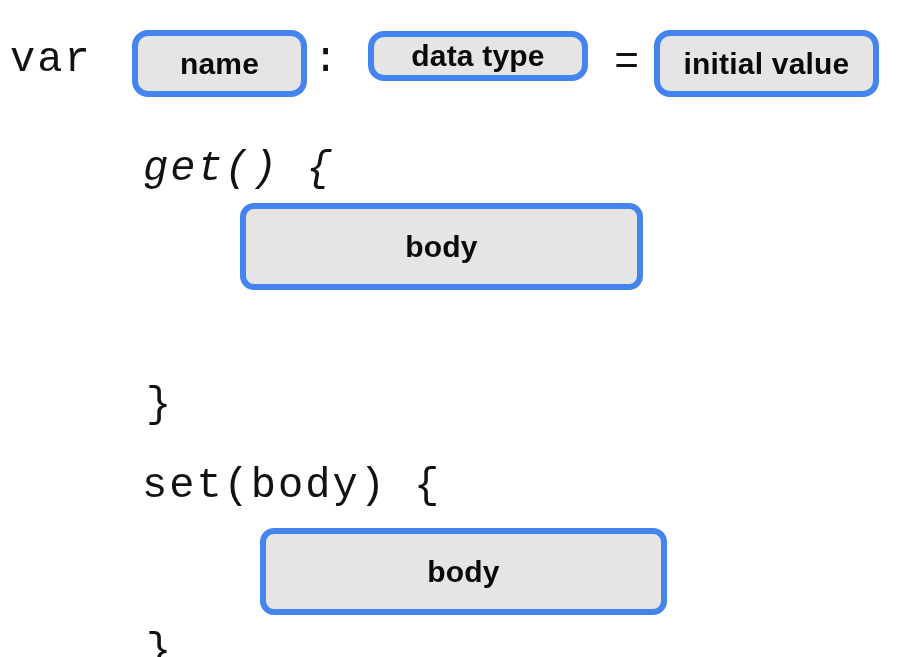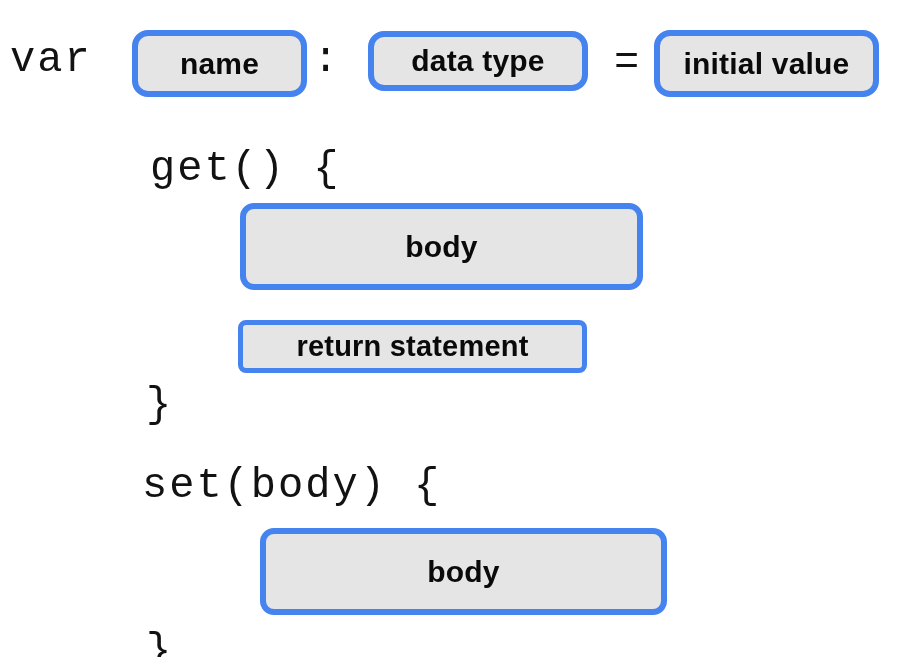--- a/index.html
+++ b/index.html
@@ -50,39 +50,36 @@
 <div class="canvas">
 
   <span class="mono" style="left:10px; top:19px;">var</span>
 
   <div class="pbox" style="left:132px; top:10px; width:175px; height:67px;">
     <span class="label">name</span>
   </div>
 
   <span class="mono" style="left:313px; top:19px;">:</span>
 
-  <div class="pbox" style="left:368px; top:11px; width:220px; height:60px;">
+  <div class="pbox" style="left:368px; top:11px; width:220px; height:50px;">
     <span class="label">data type</span>
   </div>
 
   <span class="mono" style="left:614px; top:22px;">=</span>
 
   <div class="pbox" style="left:654px; top:10px; width:225px; height:67px;">
     <span class="label">initial value</span>
   </div>
 
-  <span class="mono" style="left:150px; top:128px;">get() {</span>
+  <span class="mono" style="left:143px; top:128px;font-style:italic;">get() {</span>
 
   <div class="pbox body-box" style="left:240px; top:183px; width:403px; height:87px;">
     <span class="label">body</span>
   </div>
 
-  <div class="pbox return-box" style="left:238px; top:300px; width:349px; height:53px;">
-    <span class="label">return statement</span>
-  </div>
 
   <span class="mono" style="left:146px; top:364px;">}</span>
 
   <span class="mono" style="left:142px; top:445px;">set(body) {</span>
 
   <div class="pbox body-box" style="left:260px; top:508px; width:407px; height:87px;">
     <span class="label">body</span>
   </div>
 
   <span class="mono" style="left:146px; top:610px;">}</span>

